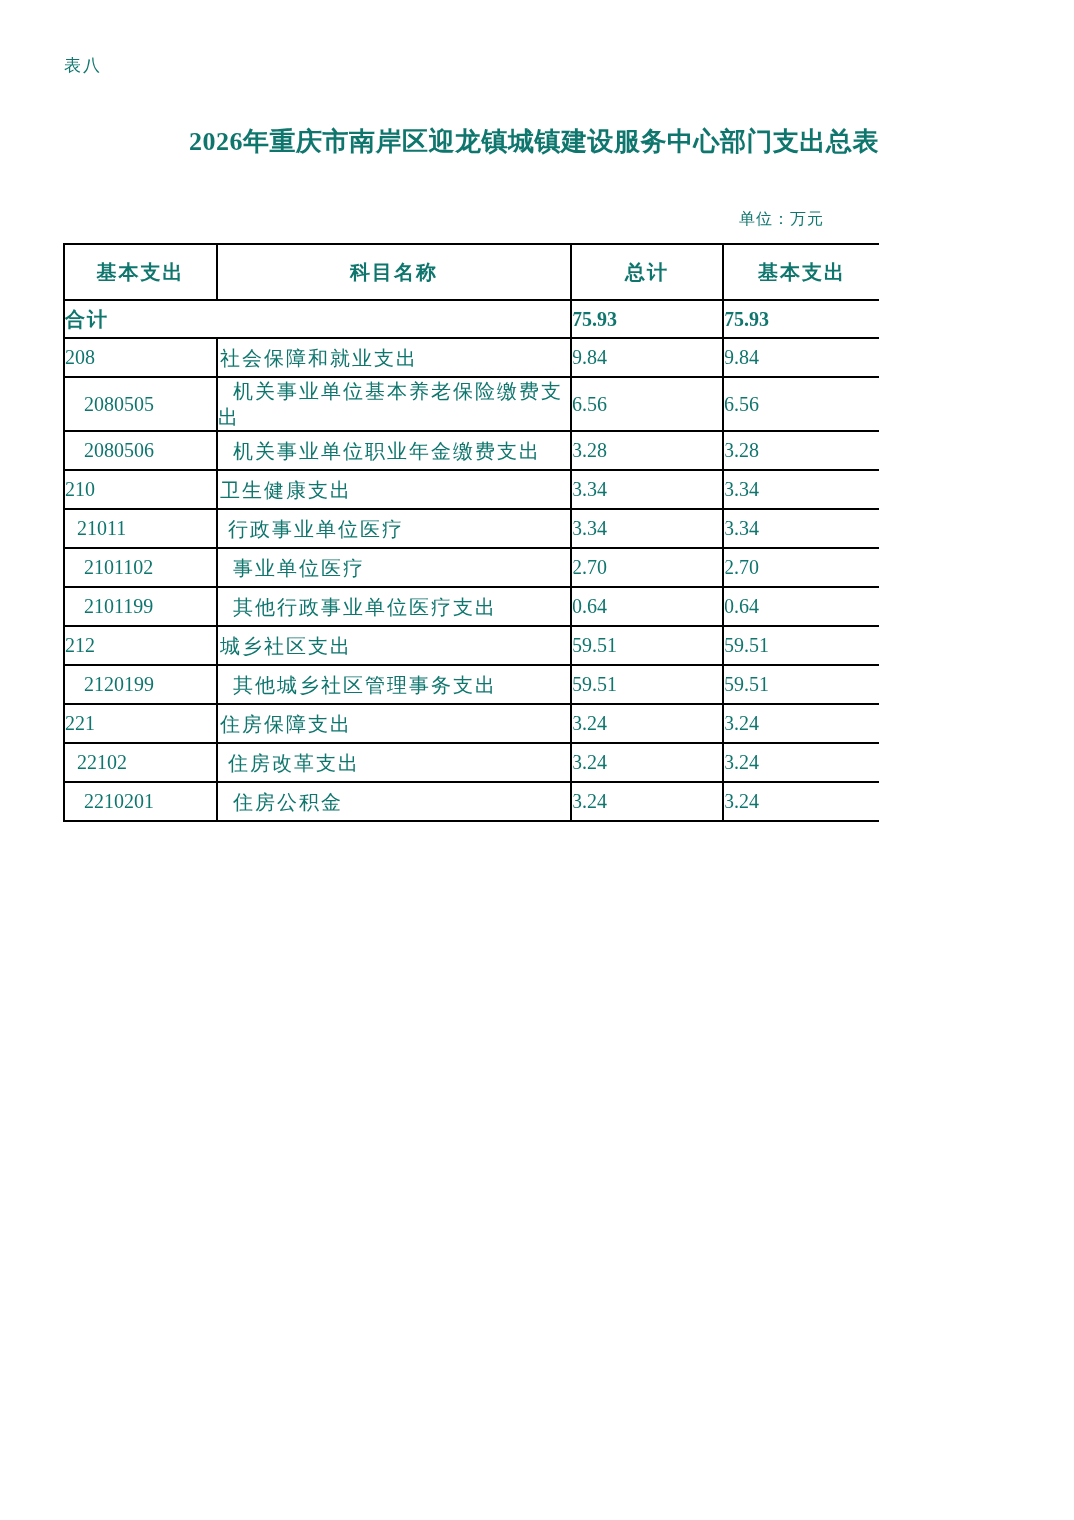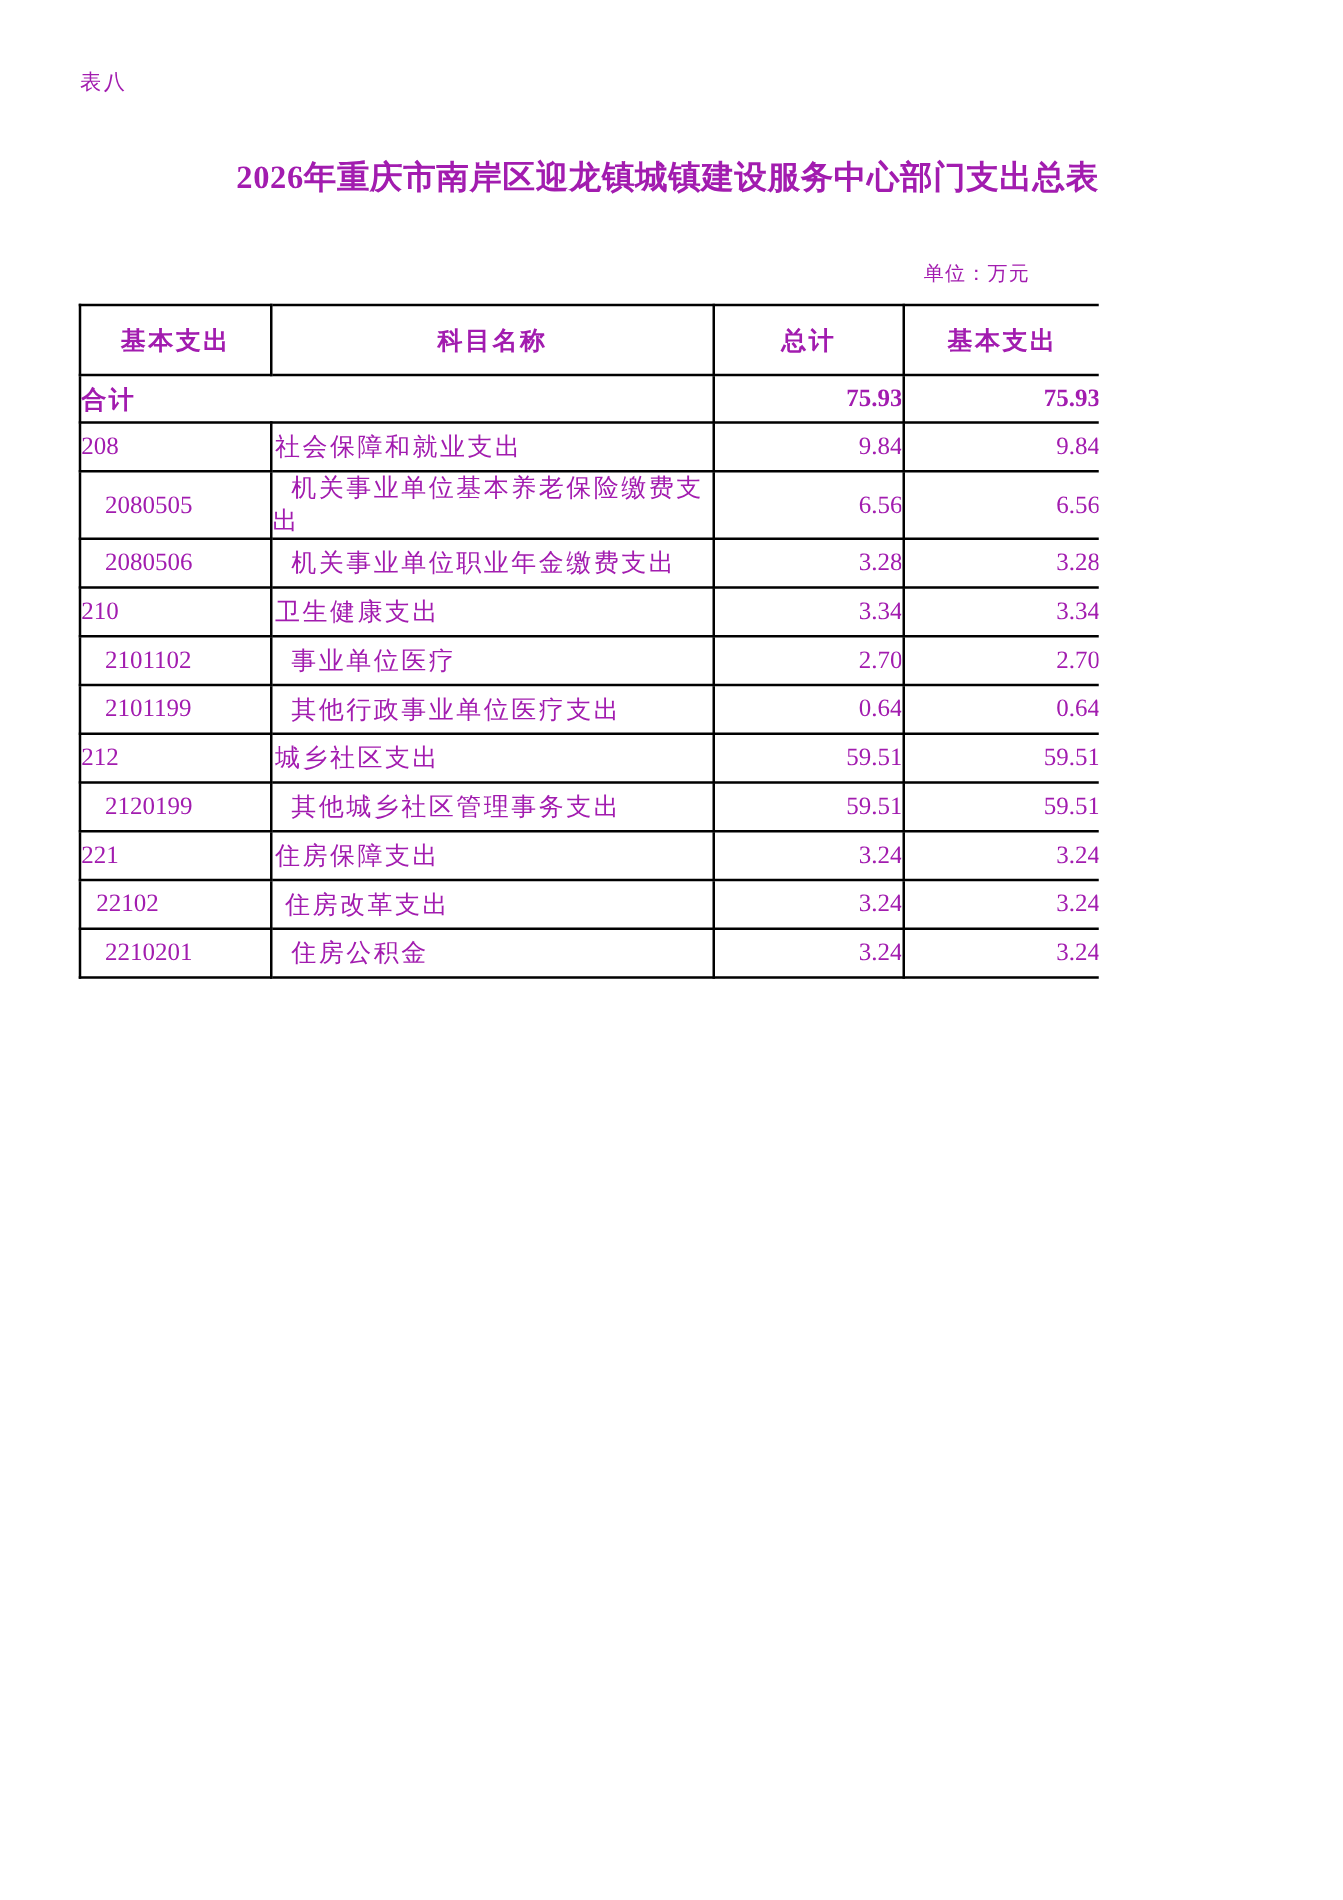--- a/index.html
+++ b/index.html
@@ -1,21 +1,21 @@
 <!DOCTYPE html>
 <html><head>
 <meta charset="utf-8">
 <style>
   html, body { margin: 0; padding: 0; background: #ffffff; }
   .page {
     position: relative;
     width: 879px;
     height: 1520px;
     background: #ffffff;
-    color: #a21caf;
+    color: #0f766e;
     font-family: "Liberation Serif", serif;
     overflow: hidden;
   }
   .page-label {
     position: absolute;
     left: 64px;
     top: 54px;
     font-size: 17px;
     letter-spacing: 2px;
   }
@@ -82,21 +82,21 @@
     font-size: 20px;
     letter-spacing: 2px;
     line-height: 1.3;
     padding-left: 3px;
     padding-right: 2px;
   }
   td.name.lv0 { text-indent: 2px; }
   td.name.lv1 { text-indent: 10px; }
   td.name.lv2 { text-indent: 15px; }
   td.num {
-    text-align: right;
+    text-align: left;
     padding-right: 4px;
     font-size: 20px;
     border-radius: 18px;
   }
   td.num.bold { font-weight: bold; }
 </style>
 </head>
 <body>
 
 <div class="page">
@@ -153,20 +153,27 @@
           <td class="num"></td>
         </tr>
         <tr class="data-row">
           <td class="code lv0">210</td>
           <td class="name lv0">卫生健康支出</td>
           <td class="num">3.34</td>
           <td class="num">3.34</td>
           <td class="num"></td>
         </tr>
         <tr class="data-row">
+          <td class="code lv1">21011</td>
+          <td class="name lv1">行政事业单位医疗</td>
+          <td class="num">3.34</td>
+          <td class="num">3.34</td>
+          <td class="num"></td>
+        </tr>
+        <tr class="data-row">
           <td class="code lv2">2101102</td>
           <td class="name lv2">事业单位医疗</td>
           <td class="num">2.70</td>
           <td class="num">2.70</td>
           <td class="num"></td>
         </tr>
         <tr class="data-row">
           <td class="code lv2">2101199</td>
           <td class="name lv2">其他行政事业单位医疗支出</td>
           <td class="num">0.64</td>

